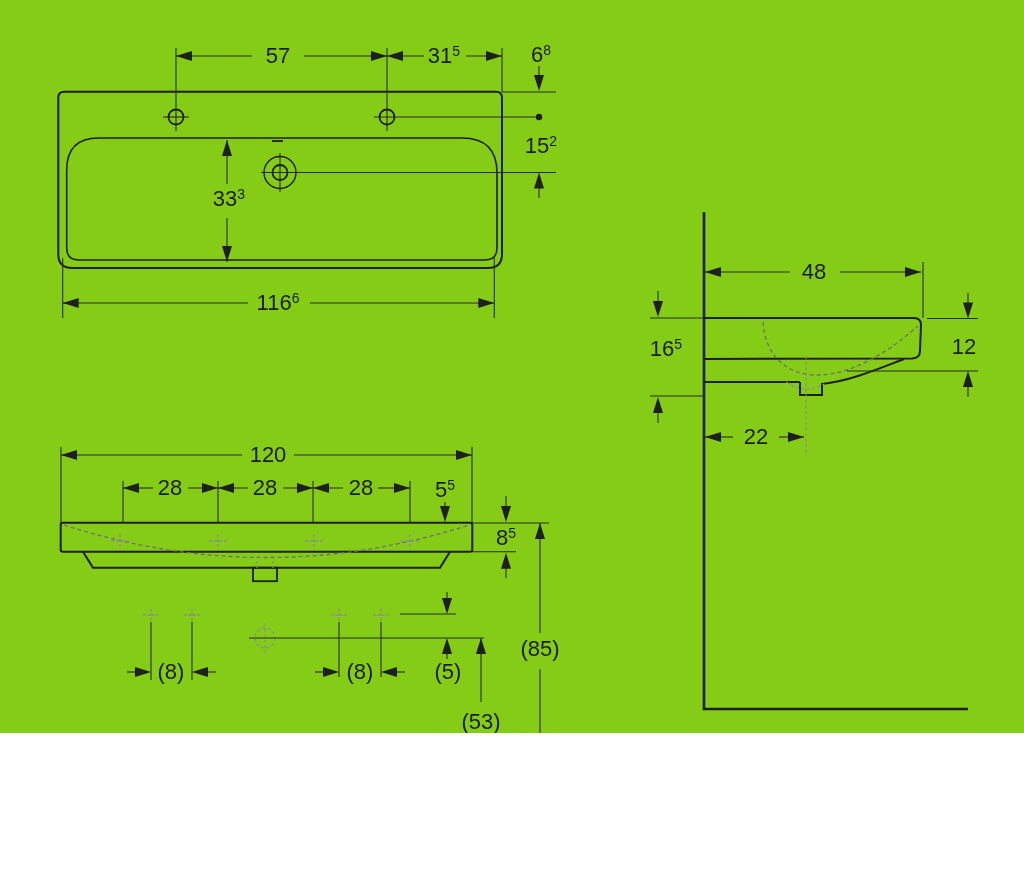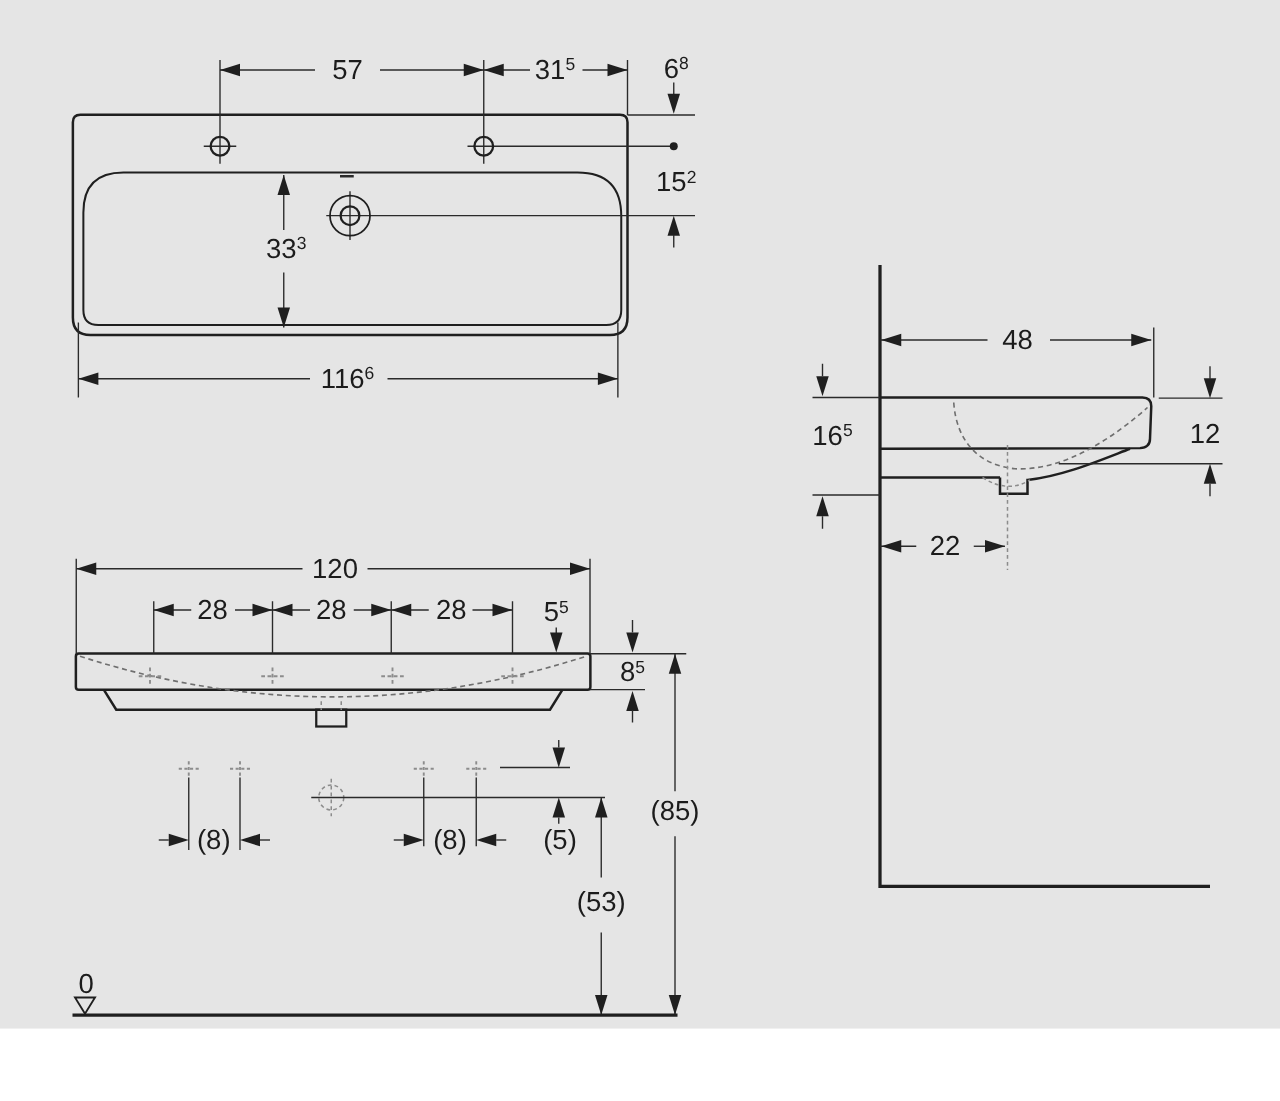--- a/index.html
+++ b/index.html
@@ -1,16 +1,16 @@
 <!DOCTYPE html>
 <html><head>
 <meta charset="utf-8">
 <style>
   html,body{margin:0;padding:0;background:#ffffff;}
-  .stage{position:relative;width:1024px;height:823px;background:#e5e5e5;overflow:hidden;}
+  .stage{position:relative;width:1024px;height:733px;background:#84cc16;overflow:hidden;}
   svg{display:block;}
   text{font-family:"Liberation Sans","DejaVu Sans",sans-serif;fill:#1c1c1c;}
   .dim{font-size:22px;}
   .dim .sup{font-size:14px;}
   .thin{stroke:#2a2a2a;stroke-width:1.1;fill:none;}
   .main{stroke:#1f1f1f;stroke-width:2;fill:none;}
   .main25{stroke:#1f1f1f;stroke-width:2.6;fill:none;}
   .arrow{fill:#1f1f1f;stroke:none;}
   .graycross{stroke:#8c8c8c;stroke-width:1.5;fill:none;}
   .dashcurve{stroke:#6f6f6f;stroke-width:1.3;fill:none;stroke-dasharray:4 3;}

